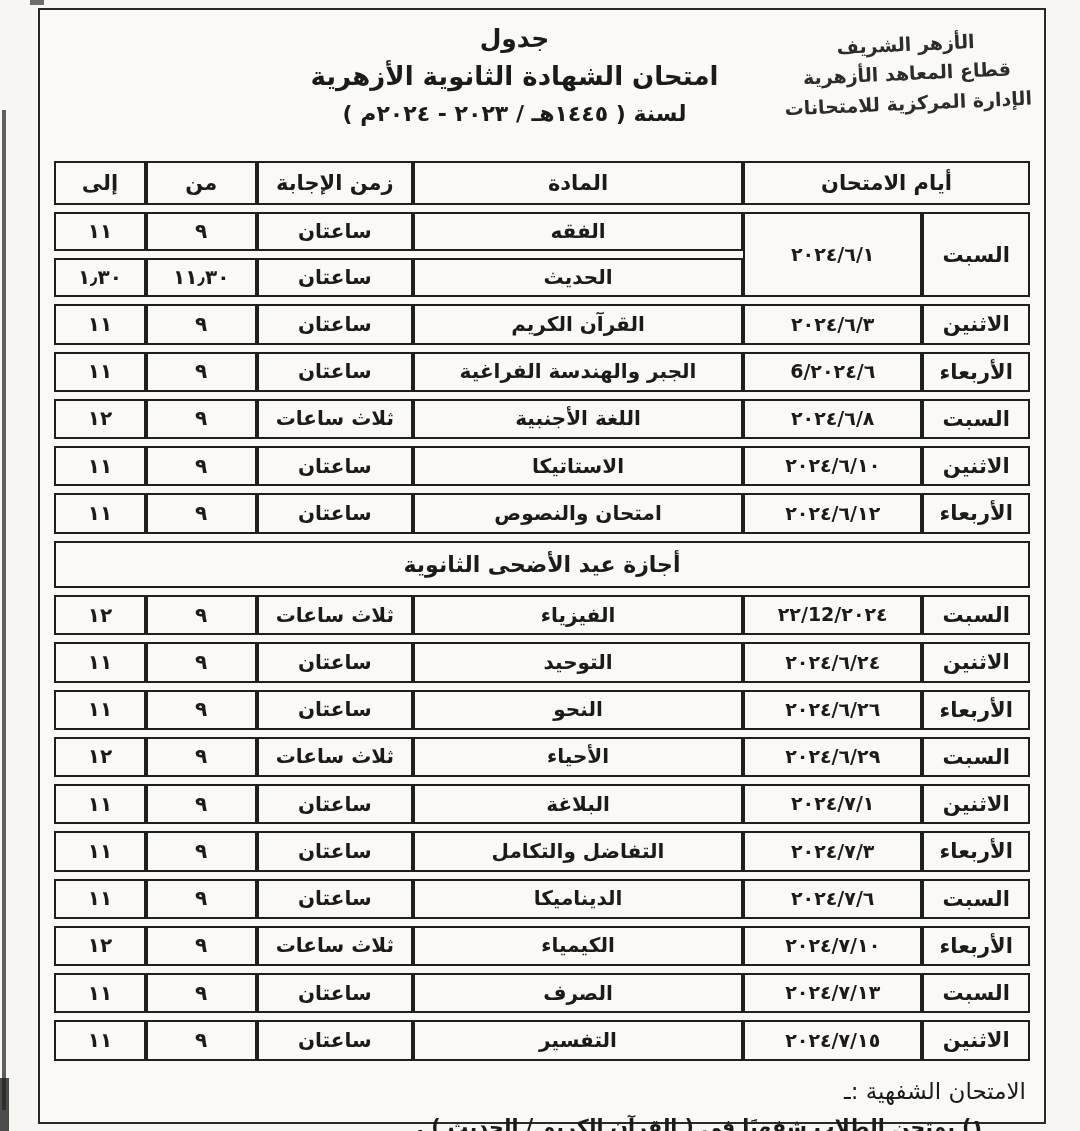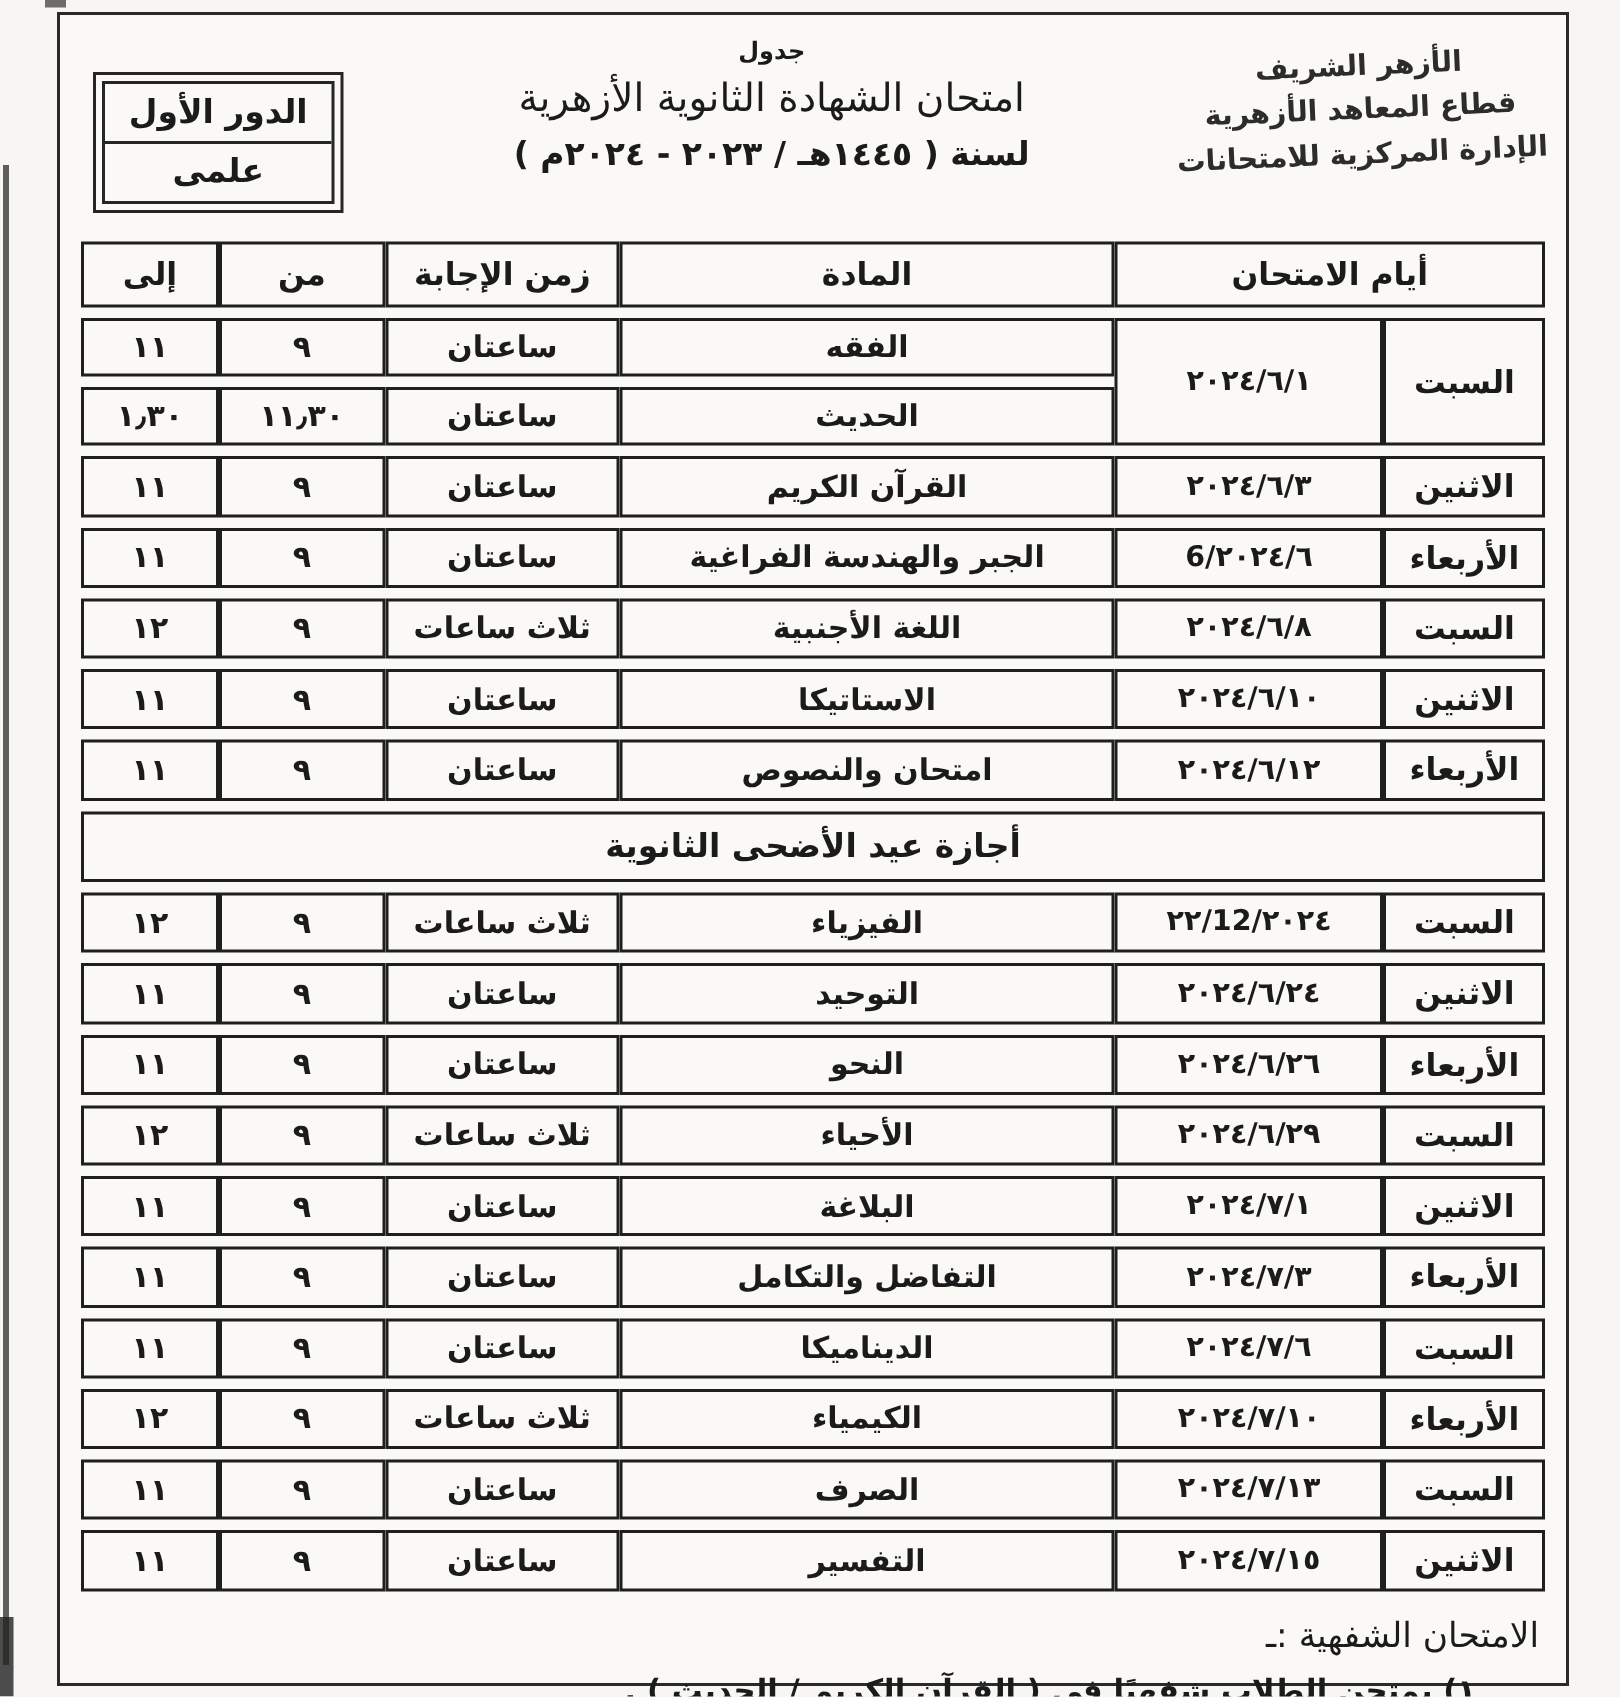--- a/index.html
+++ b/index.html
@@ -36,22 +36,22 @@
     margin-top: 14px;
     text-align: center;
     font-weight: 700;
     font-size: 19px;
     line-height: 1.55;
     color: #2c2c2c;
     transform: rotate(-2.5deg);
     letter-spacing: .5px;
   }
   .title-block { text-align: center; padding-top: 8px; }
-  .title-1 { font-size: 16px; font-weight: 700; }
-  .title-2 { font-size: 26px; font-weight: 400; margin-top: 8px; }
+  .title-1 { font-size: 25px; font-weight: 700; }
+  .title-2 { font-size: 26px; font-weight: 700; margin-top: 8px; }
   .title-3 { font-size: 22px; font-weight: 700; margin-top: 10px; }
 
   .round-box {
     margin: 32px 18px 0 10px;
     border: 2.5px solid #262626;
     padding: 4px;
     background: #faf9f5;
   }
   .round-box-inner {
     border: 2px solid #262626;
@@ -117,26 +117,20 @@
         <div>قطاع المعاهد الأزهرية</div>
         <div>الإدارة المركزية للامتحانات</div>
       </div>
 
       <div class="title-block">
         <div class="title-1">جدول</div>
         <div class="title-2">امتحان الشهادة الثانوية الأزهرية</div>
         <div class="title-3">لسنة ( ١٤٤٥هـ / ٢٠٢٣ - ٢٠٢٤م )</div>
       </div>
 
-      <div class="round-box">
-        <div class="round-box-inner">
-          <div class="round-line-1">الدور الأول</div>
-          <div class="round-line-2">علمى</div>
-        </div>
-      </div>
 
     </header>
 
     <table class="schedule">
       <colgroup>
         <col class="c-day">
           <col class="c-date">
           <col class="c-subj">
           <col class="c-dur">
           <col class="c-from">

